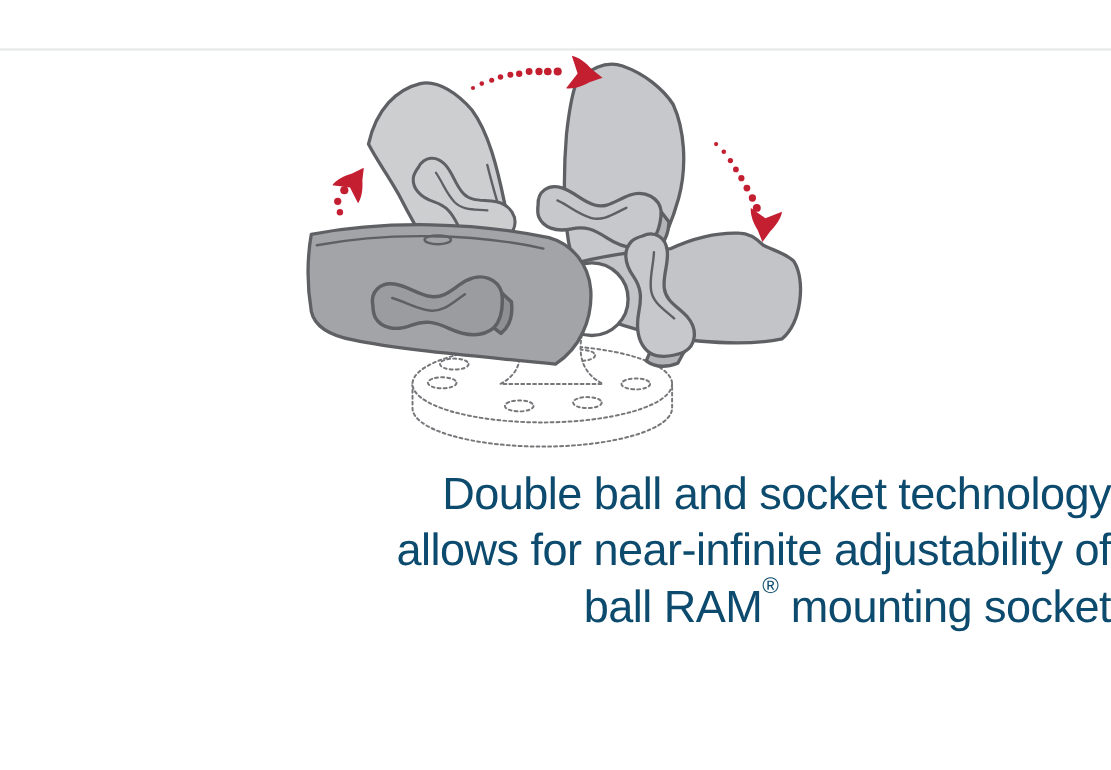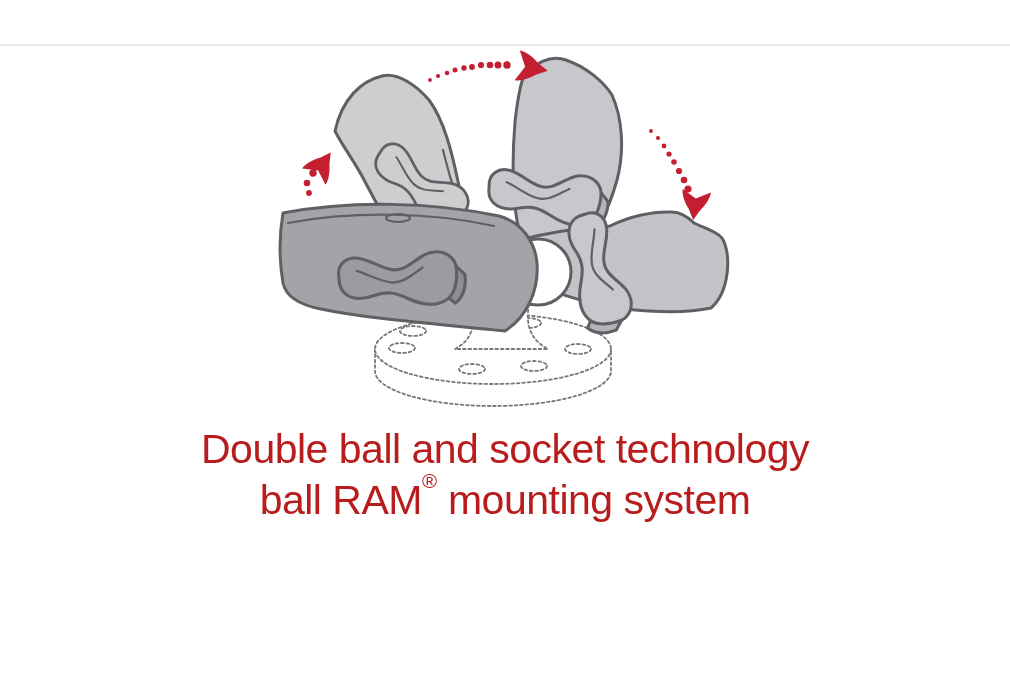--- a/index.html
+++ b/index.html
@@ -16,23 +16,23 @@
   .hero {
     position:absolute; top:0; left:0; margin:0; width:1010px; height:430px;
   }
   .hero svg { display:block; }
   .ol   { stroke:#5f6064; stroke-width:3; stroke-linejoin:round; stroke-linecap:round; }
   .ol-thin { stroke:#5f6064; stroke-width:2.2; fill:none; stroke-linecap:round; }
   .sketch { stroke:#76777a; stroke-width:1.8; stroke-dasharray:2.6 2.8; fill:#ffffff; stroke-linecap:round; }
   .noline { stroke:none; }
   .caption {
     position:absolute; top:424px; left:0; width:100%;
-    text-align:center;
+    text-align:right;
     font-size:41px; line-height:51px; letter-spacing:-0.5px;
-    color:#b91c1c; font-weight:400;
+    color:#0c4a6e; font-weight:400;
   }
   .caption sup {
     font-size:0.5em; line-height:0;
     position:relative; top:-0.55em; letter-spacing:0;
   }
 </style>
 </head>
 <body>
 
 <div class="page">
@@ -137,16 +137,17 @@
             <circle cx="307" cy="183" r="3.3"></circle>
           <circle cx="313" cy="173" r="3.7"></circle>
         </g>
         <use href="#chev" transform="translate(322,165) rotate(-55) scale(0.95)"></use>
       </g>
     </svg>
   </figure>
 
   <div class="caption">
     <div class="caption-line">Double ball and socket technology</div>
-    <div class="caption-line"><span>ball RAM</span><sup>®</sup><span> mounting system</span></div>
+    <div class="caption-line">allows for near-infinite adjustability of</div>
+    <div class="caption-line"><span>ball RAM</span><sup>®</sup><span> mounting socket</span></div>
   </div>
 
 </div>
 
 </body></html>

